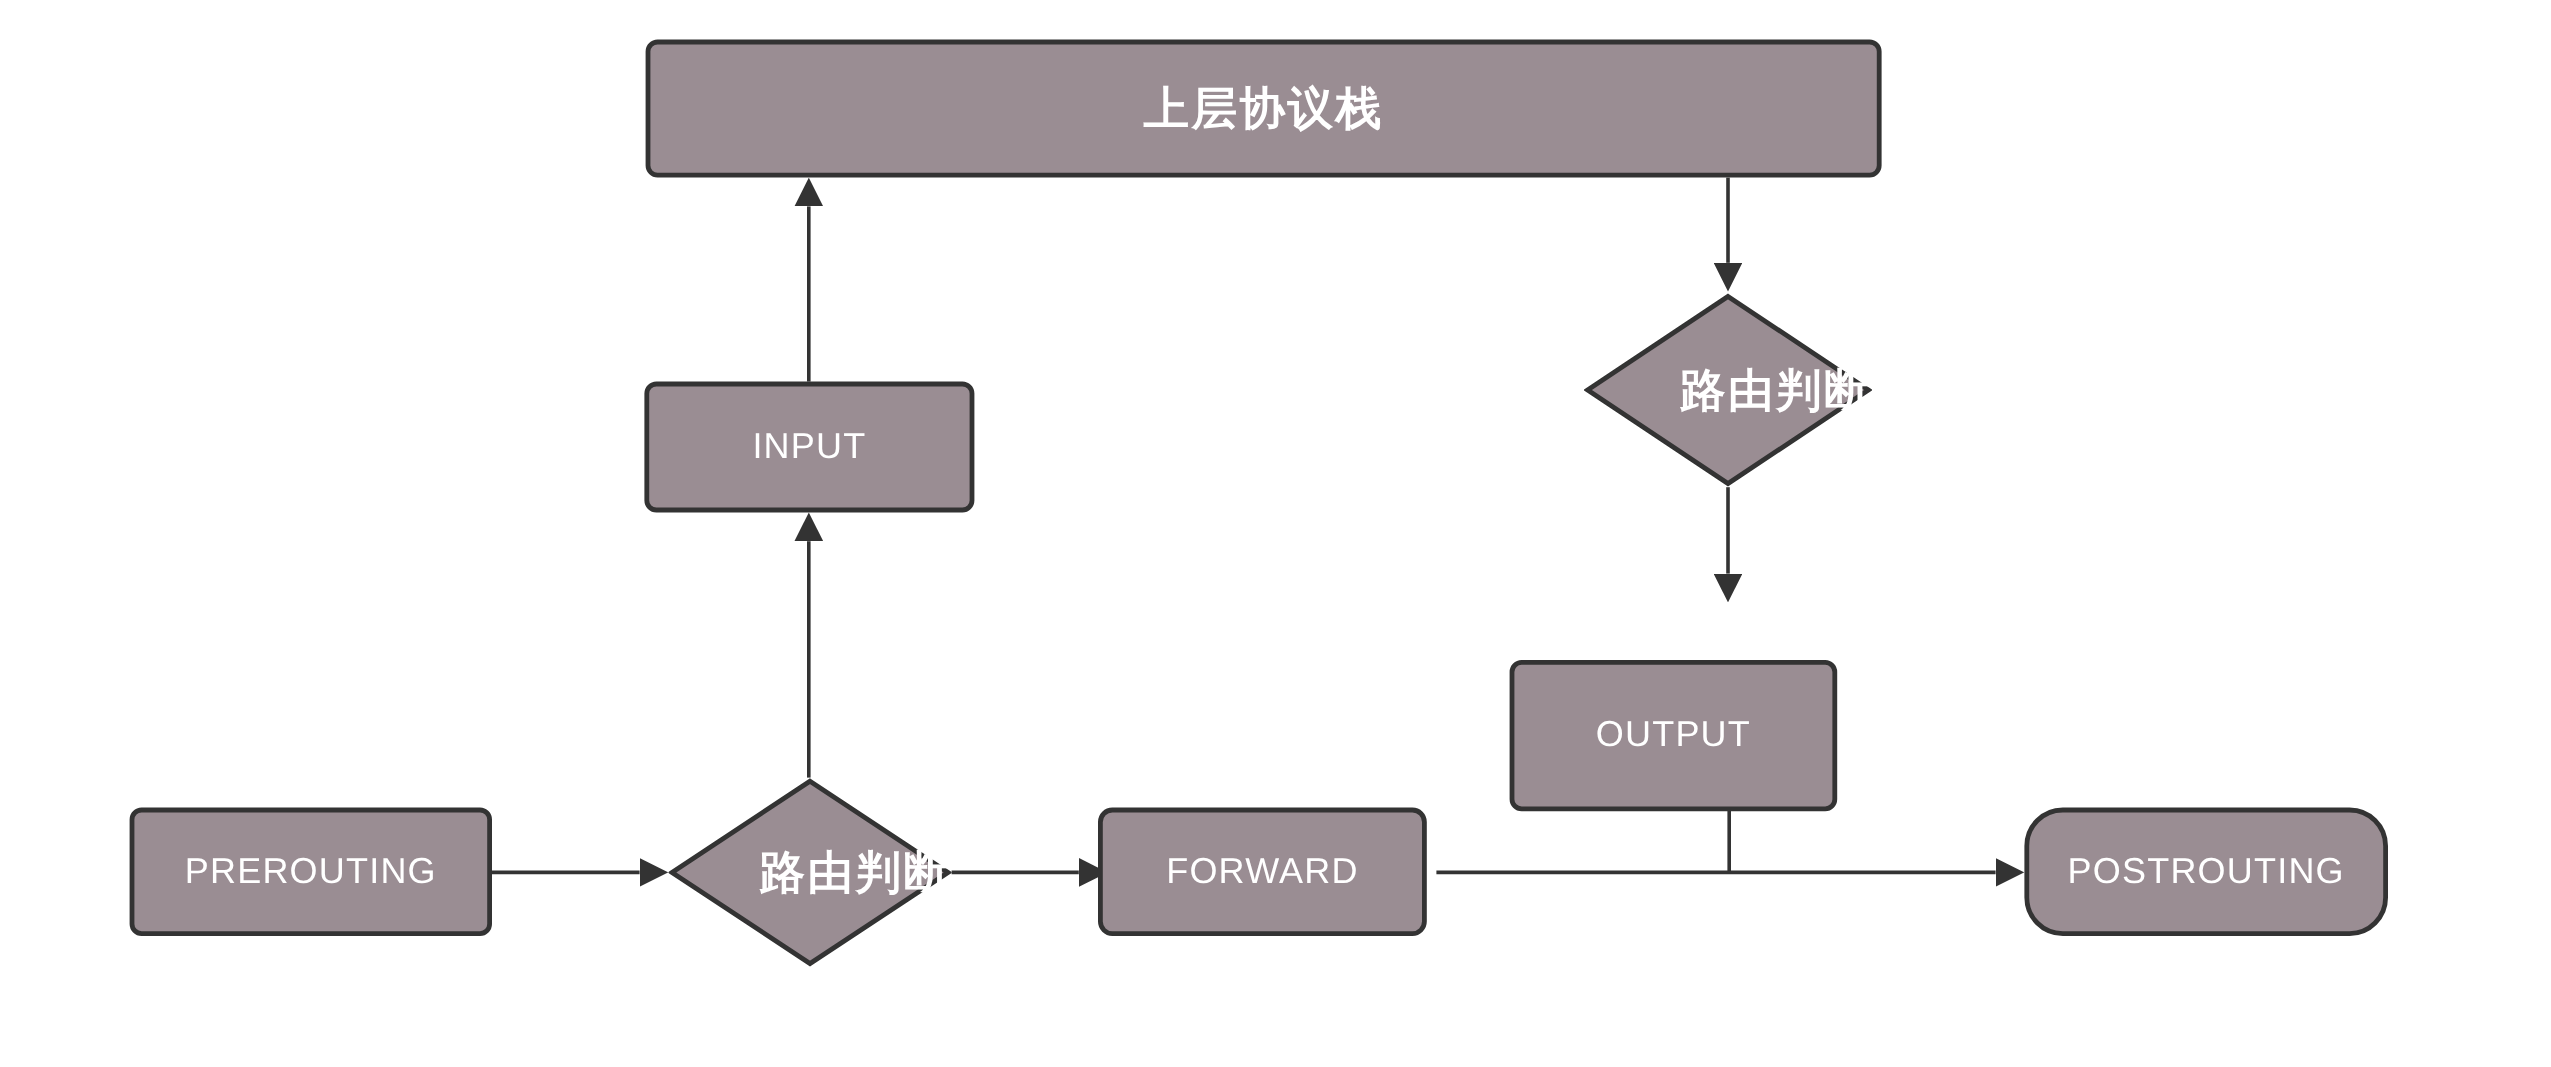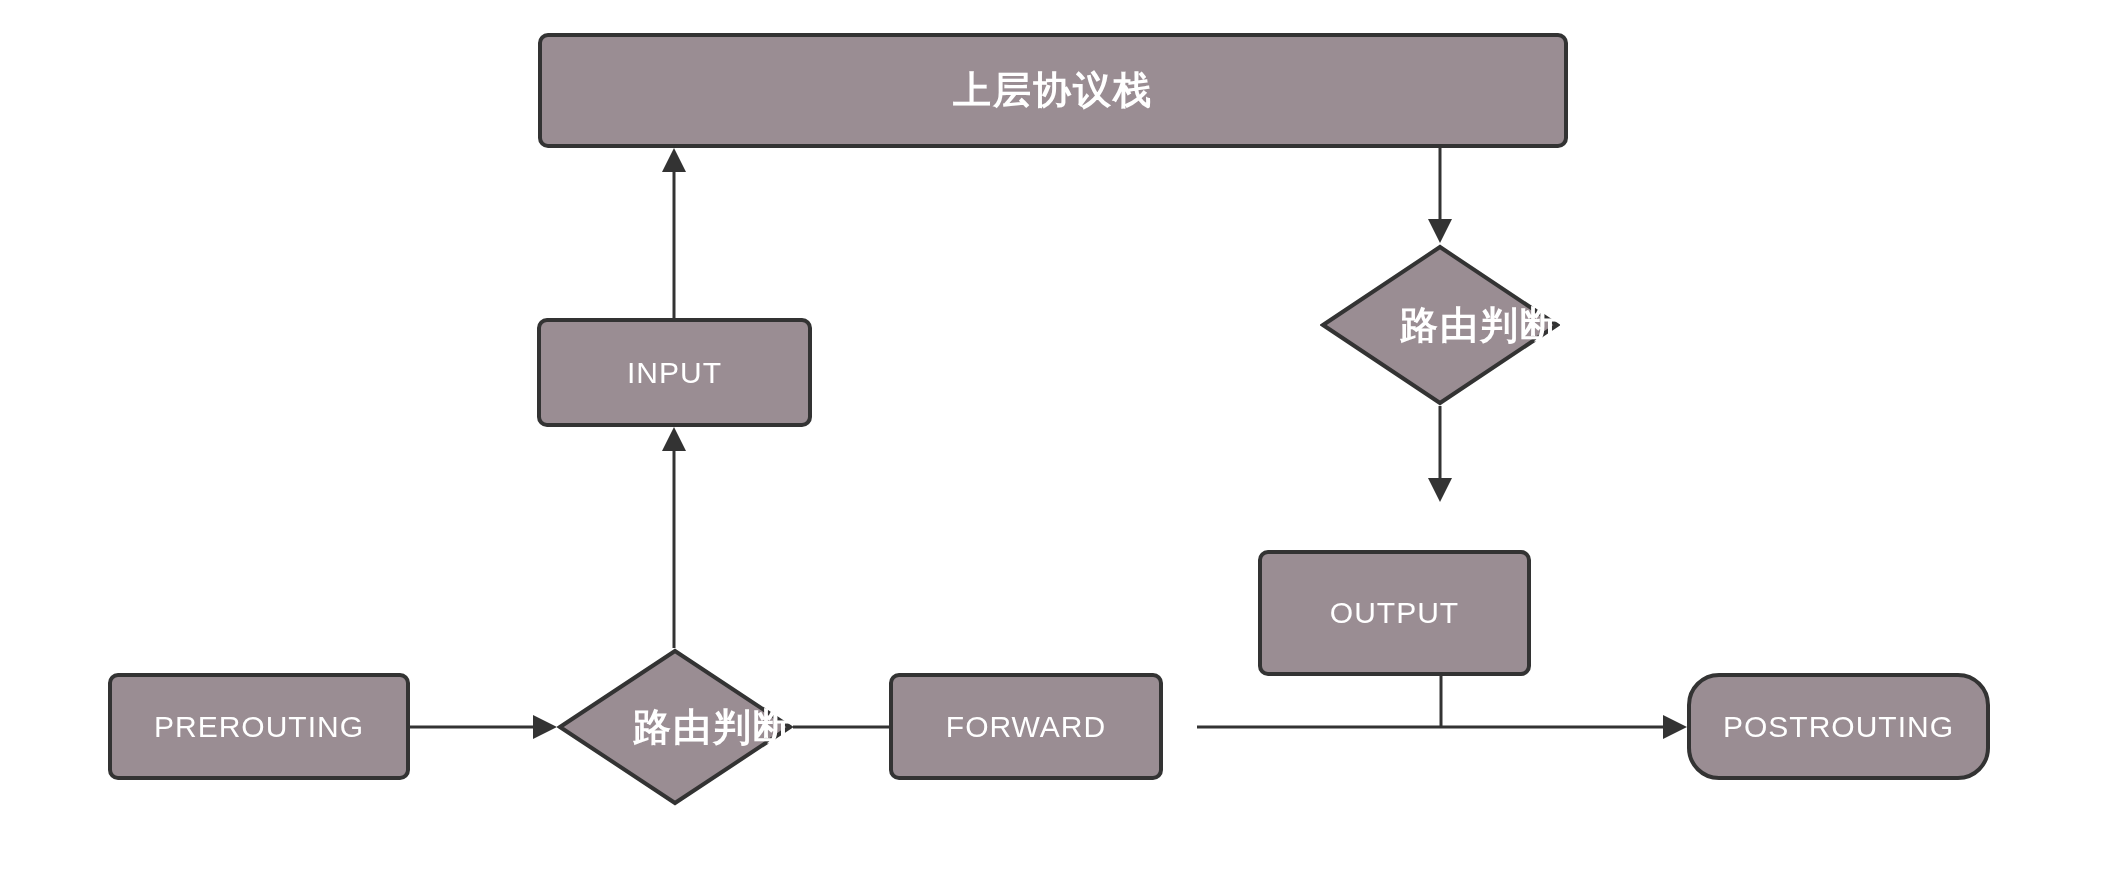--- a/index.html
+++ b/index.html
@@ -85,21 +85,21 @@
     <span class="node-label">PREROUTING</span>
   </div>
 
   <div class="node decision" style="left:557px;top:648px;width:236px;height:158px;">
     <svg width="236" height="158" viewBox="0 0 236 158">
       <polygon points="118,3 233,79 118,155 3,79" fill="#9a8d93" stroke="#333333" stroke-width="4"></polygon>
     </svg>
     <span class="node-label cjk">路由判断</span>
   </div>
 
-  <div class="node process" style="left:889px;top:673px;width:274px;height:107px;">
+  <div class="node process" style="left:915px;top:673px;width:274px;height:107px;border-radius:12px;">
     <span class="node-label">FORWARD</span>
   </div>
 
   <div class="node process" style="left:1687px;top:673px;width:303px;height:107px;border-radius:32px;">
     <span class="node-label">POSTROUTING</span>
   </div>
 
 </div>
 
 </body></html>

